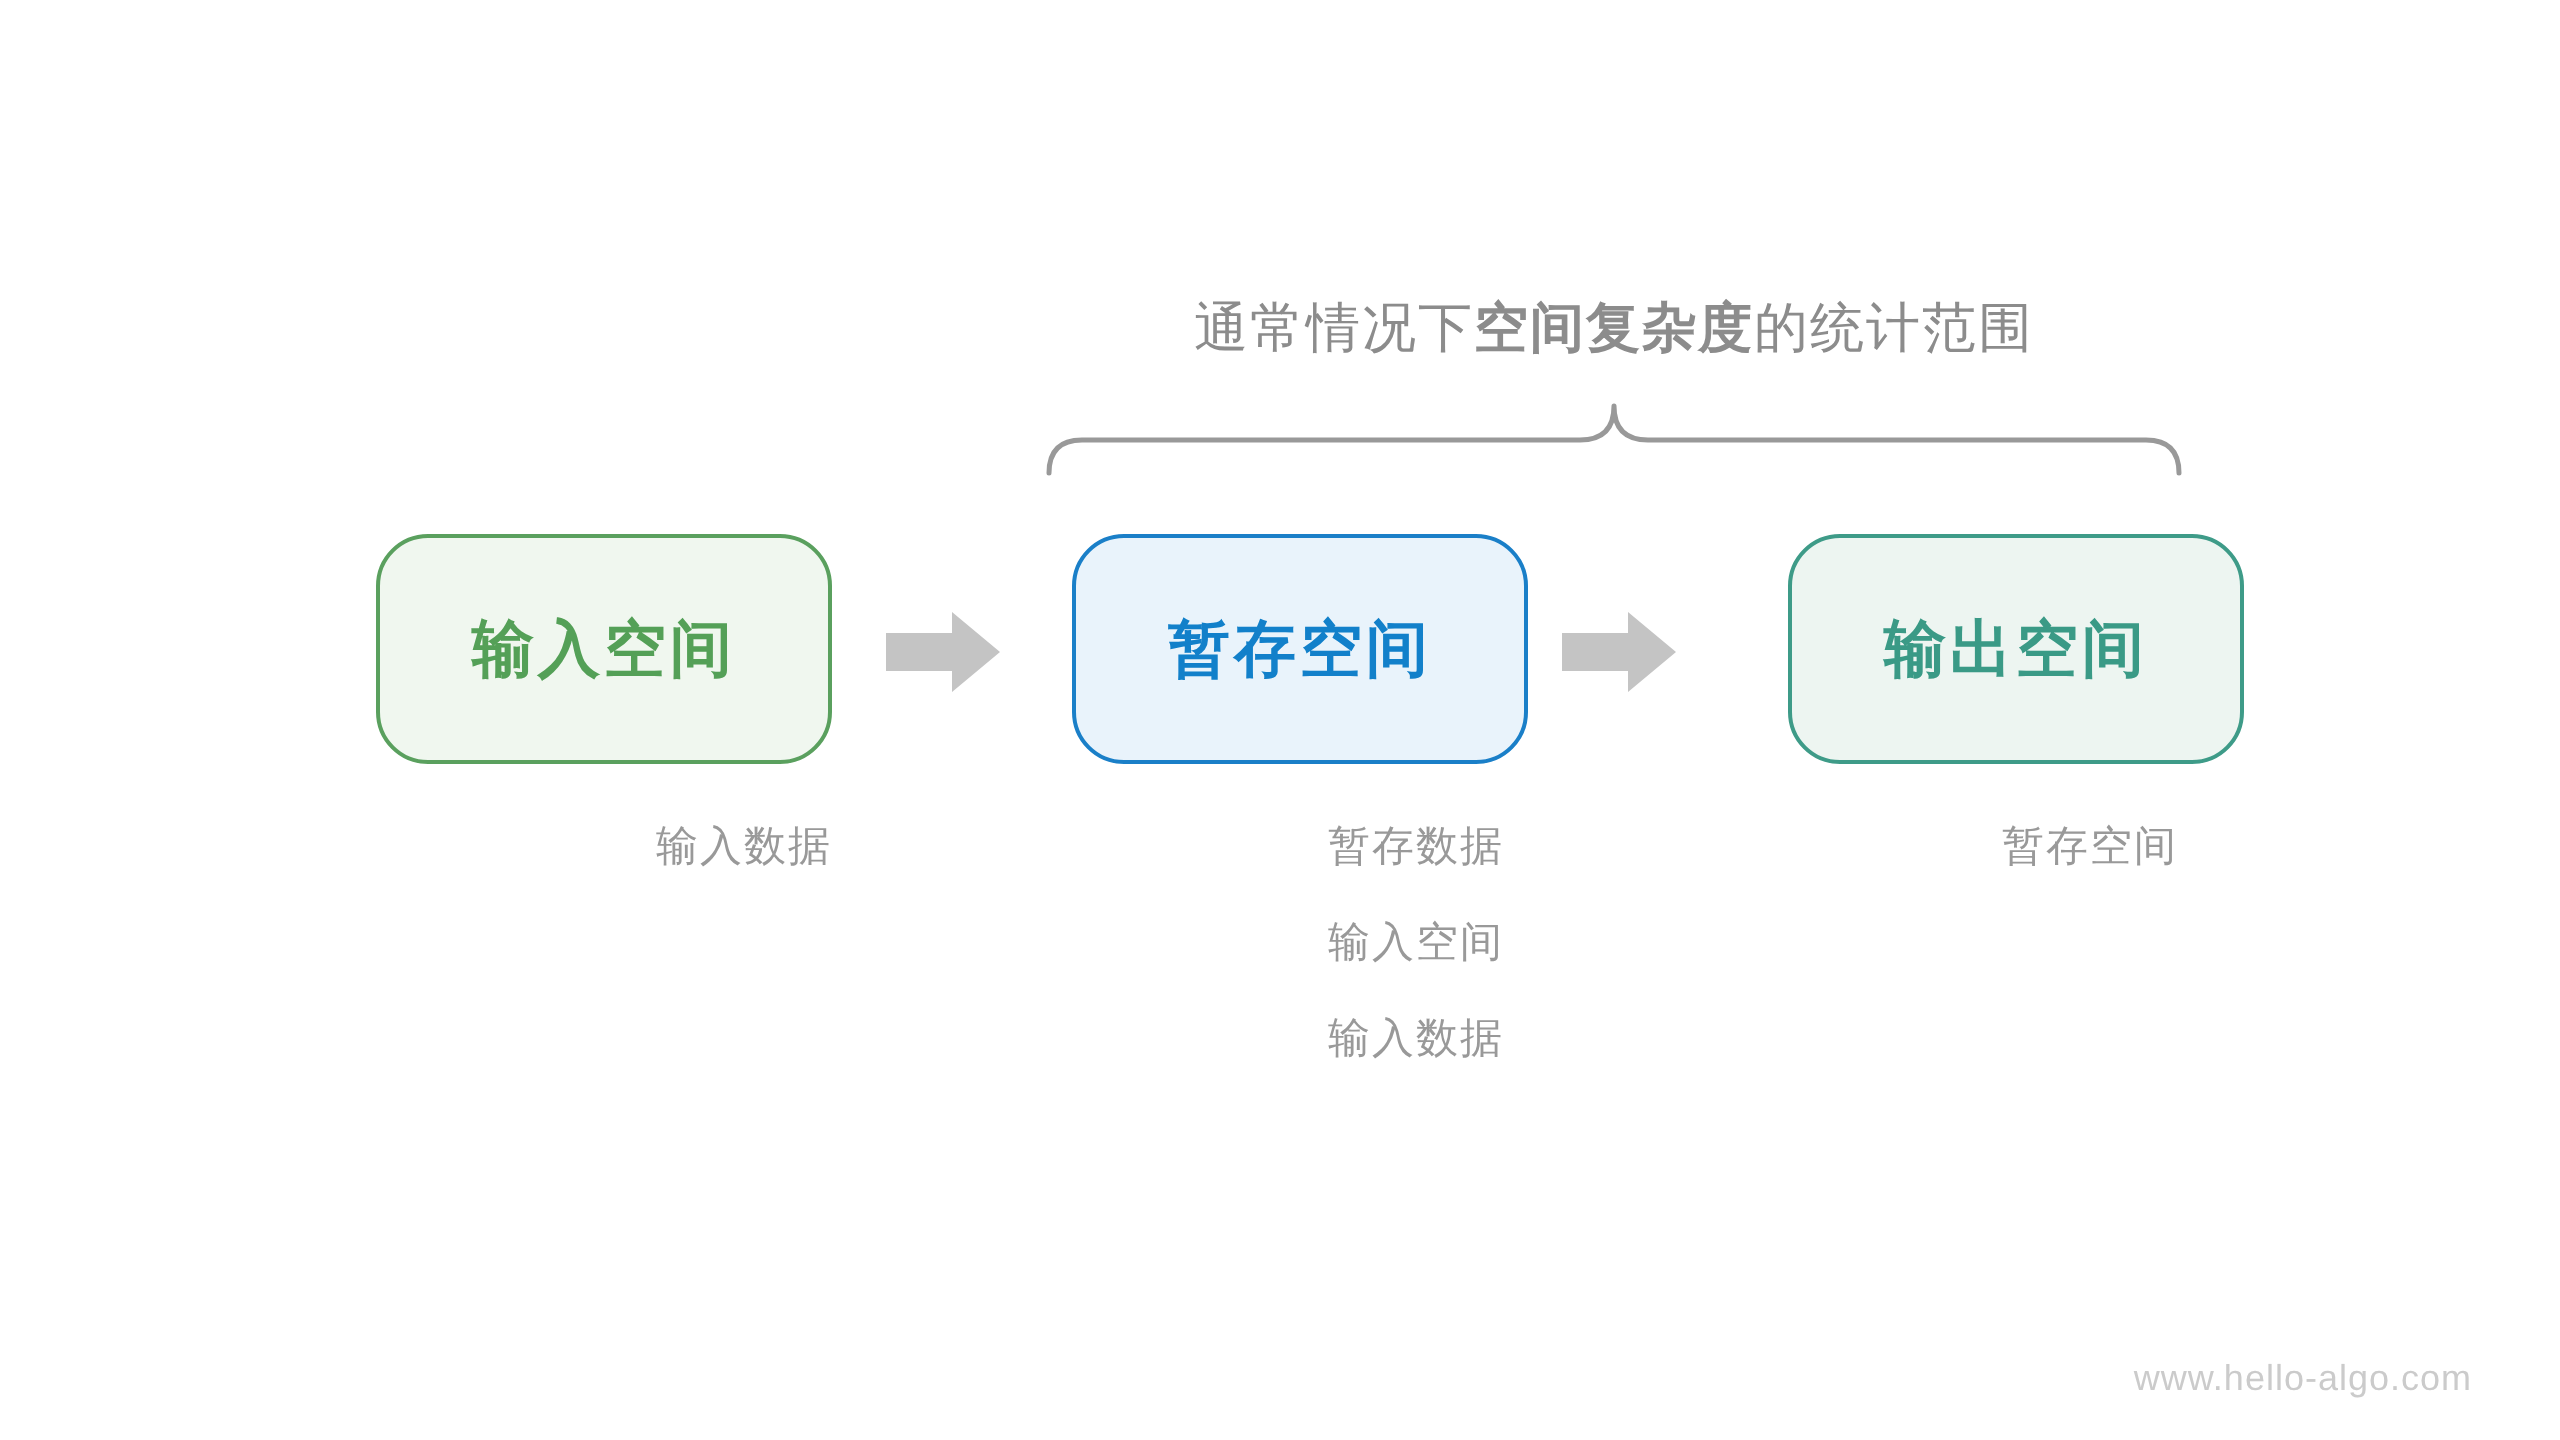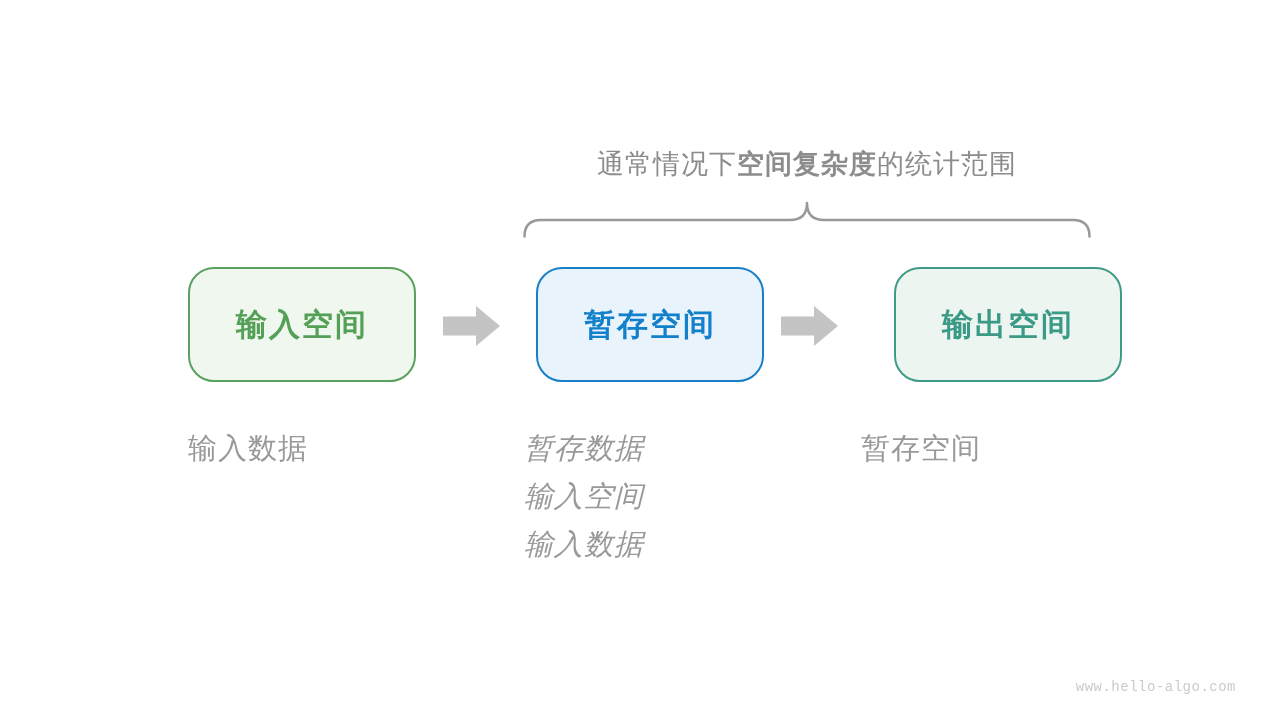--- a/index.html
+++ b/index.html
@@ -60,38 +60,38 @@
     position: absolute;
     top: 306px;
     width: 57px;
     height: 40px;
   }
   .arrow polygon { fill: var(--arrow, #c4c4c4); }
   .arrow-1 { left: 443px; }
   .arrow-2 { left: 781px; }
   .notes {
     position: absolute;
-    top: 424px;
+    top: 400px;
     width: 228px;
-    text-align: left;
-    font-size: 29px;
+    text-align: right;
+    font-size: 21px;
     line-height: 48px;
     color: var(--muted-text, #999);
     letter-spacing: 1px;
     white-space: nowrap;
   }
   .notes-input  { left: 188px; }
-  .notes-buffer { left: 524px; font-style: italic; }
+  .notes-buffer { left: 524px; }
   .notes-output { left: 861px; }
   .watermark {
     position: absolute;
     right: 44px;
     top: 679px;
-    font-family: Liberation Mono, monospace;
-    font-size: 14px;
+    font-family: Liberation Sans, sans-serif;
+    font-size: 18px;
     letter-spacing: 0.5px;
     color: var(--watermark, #cbcbcb);
   }
 </style>
 </head>
 <body>
 
 <div class="stage">
 
   <div class="title"><span>通常情况下</span><b>空间复杂度</b><span>的统计范围</span></div>

